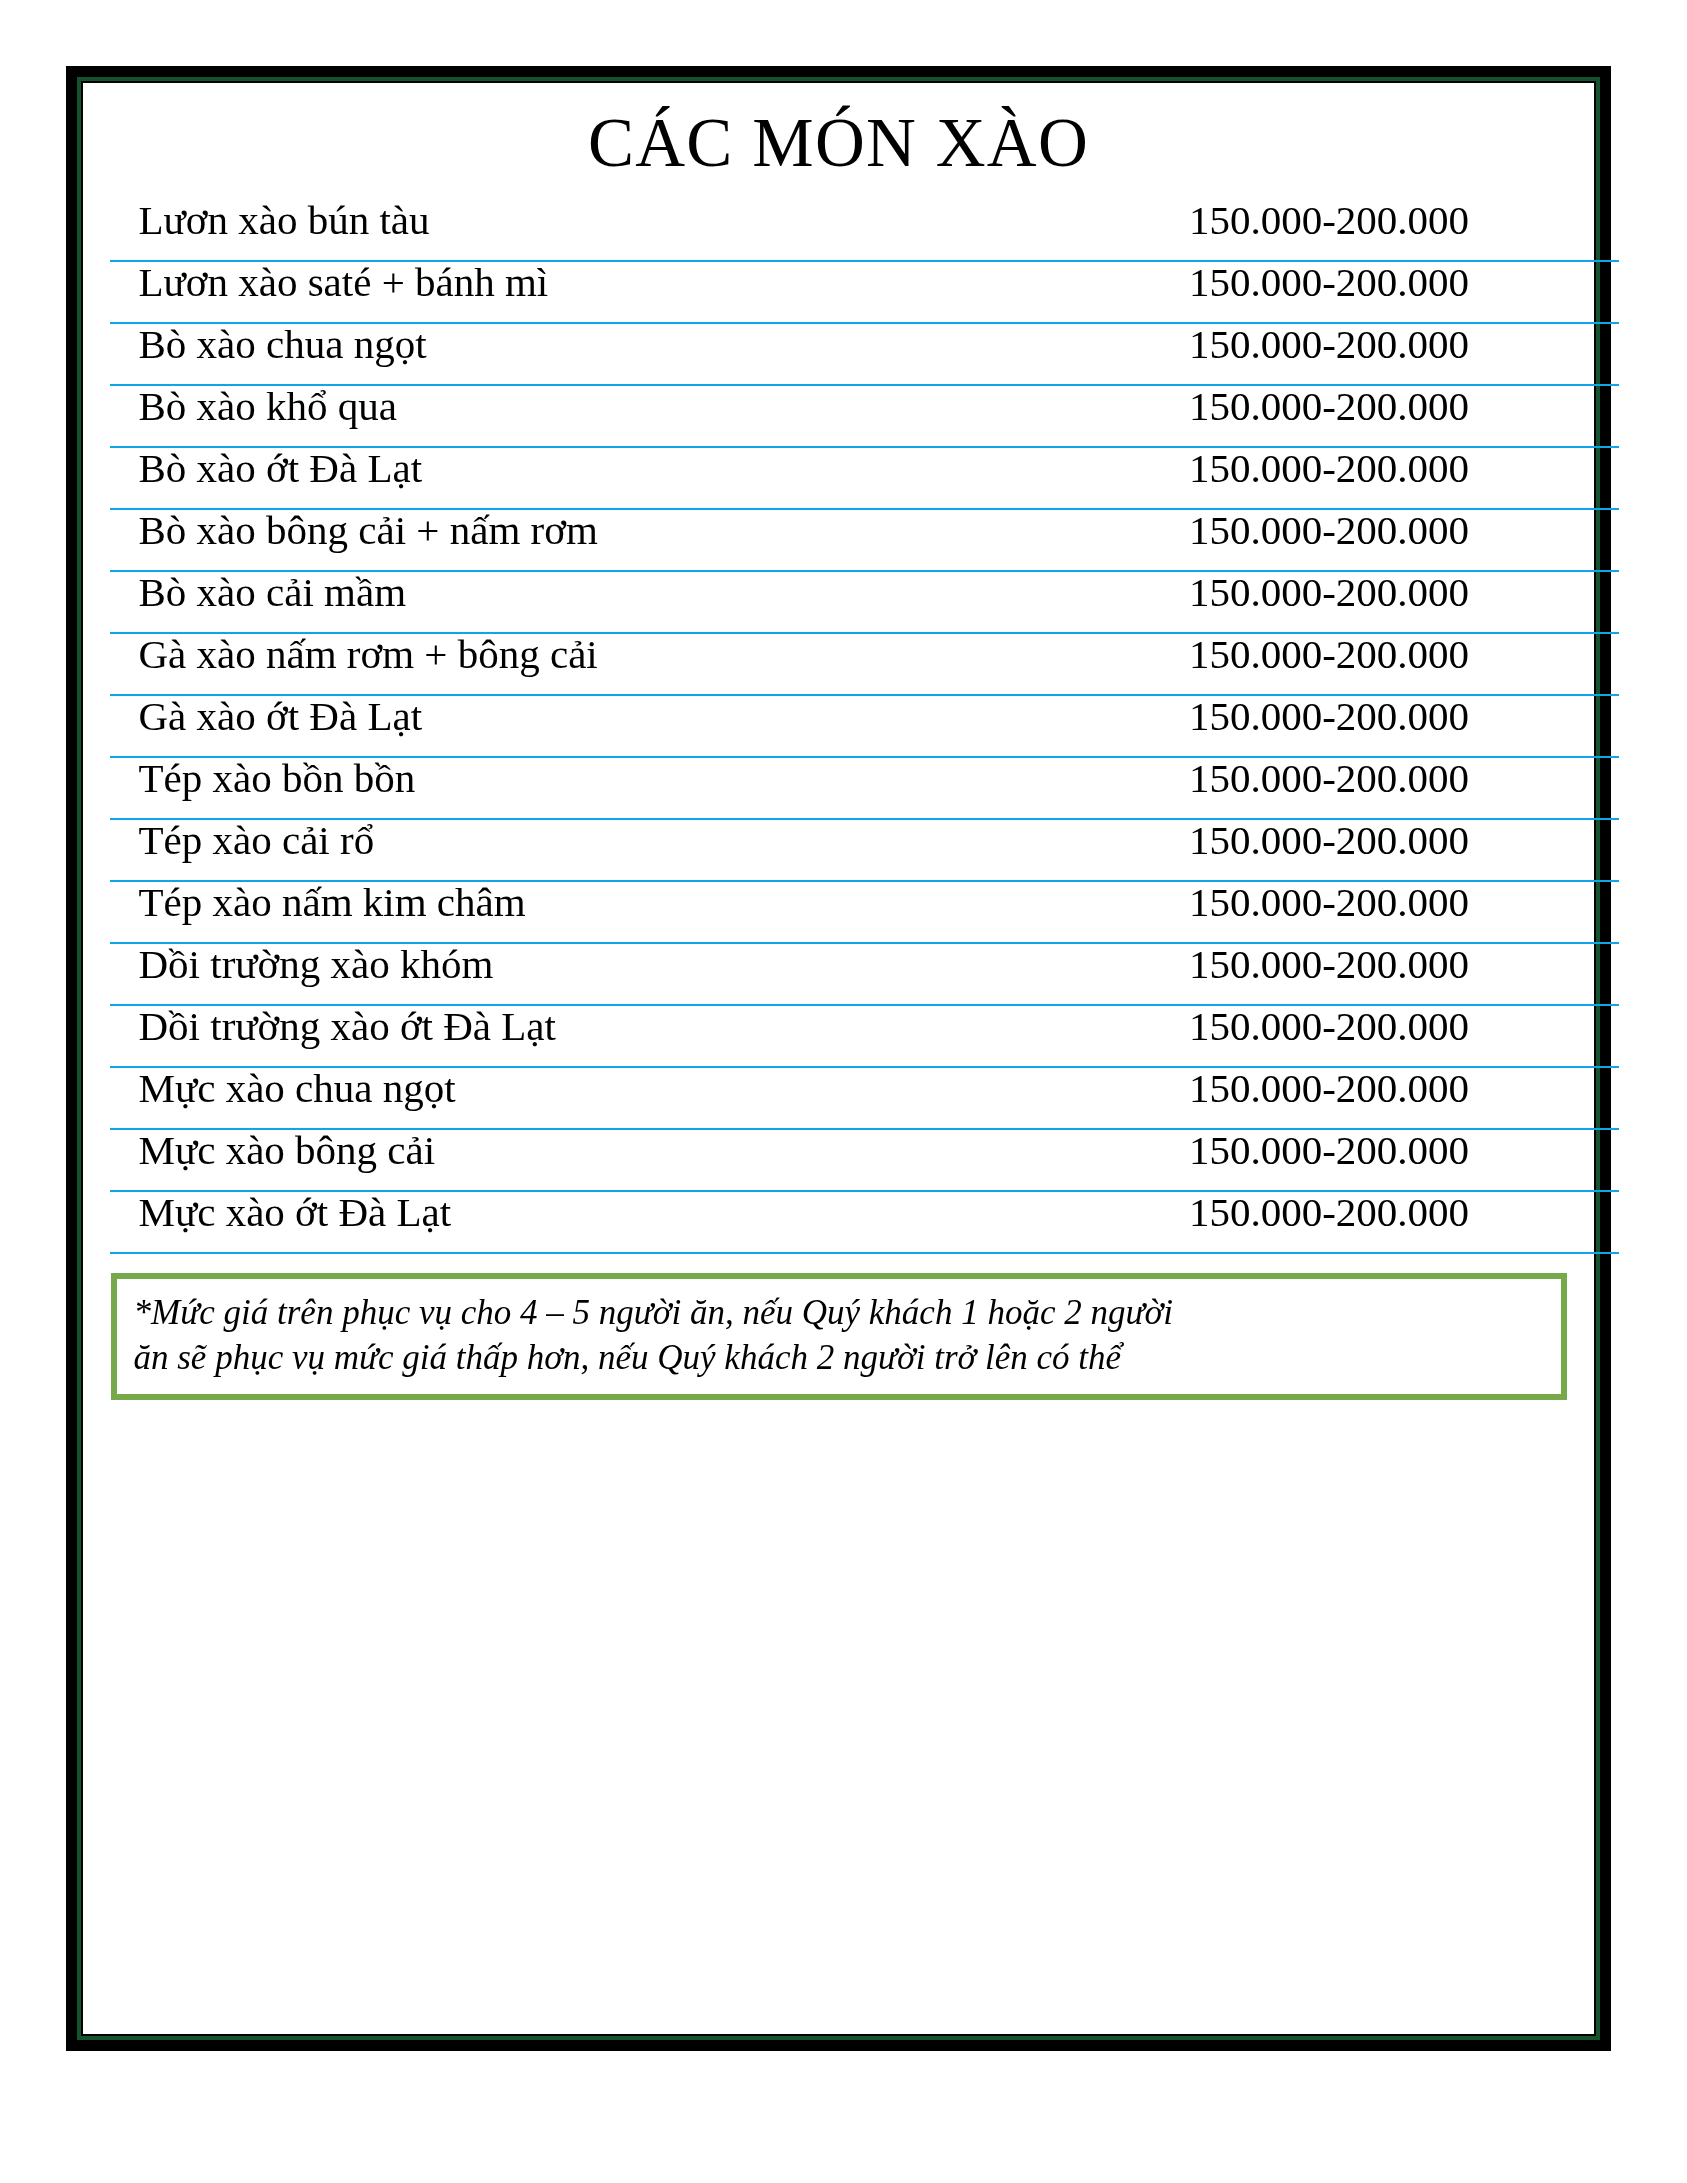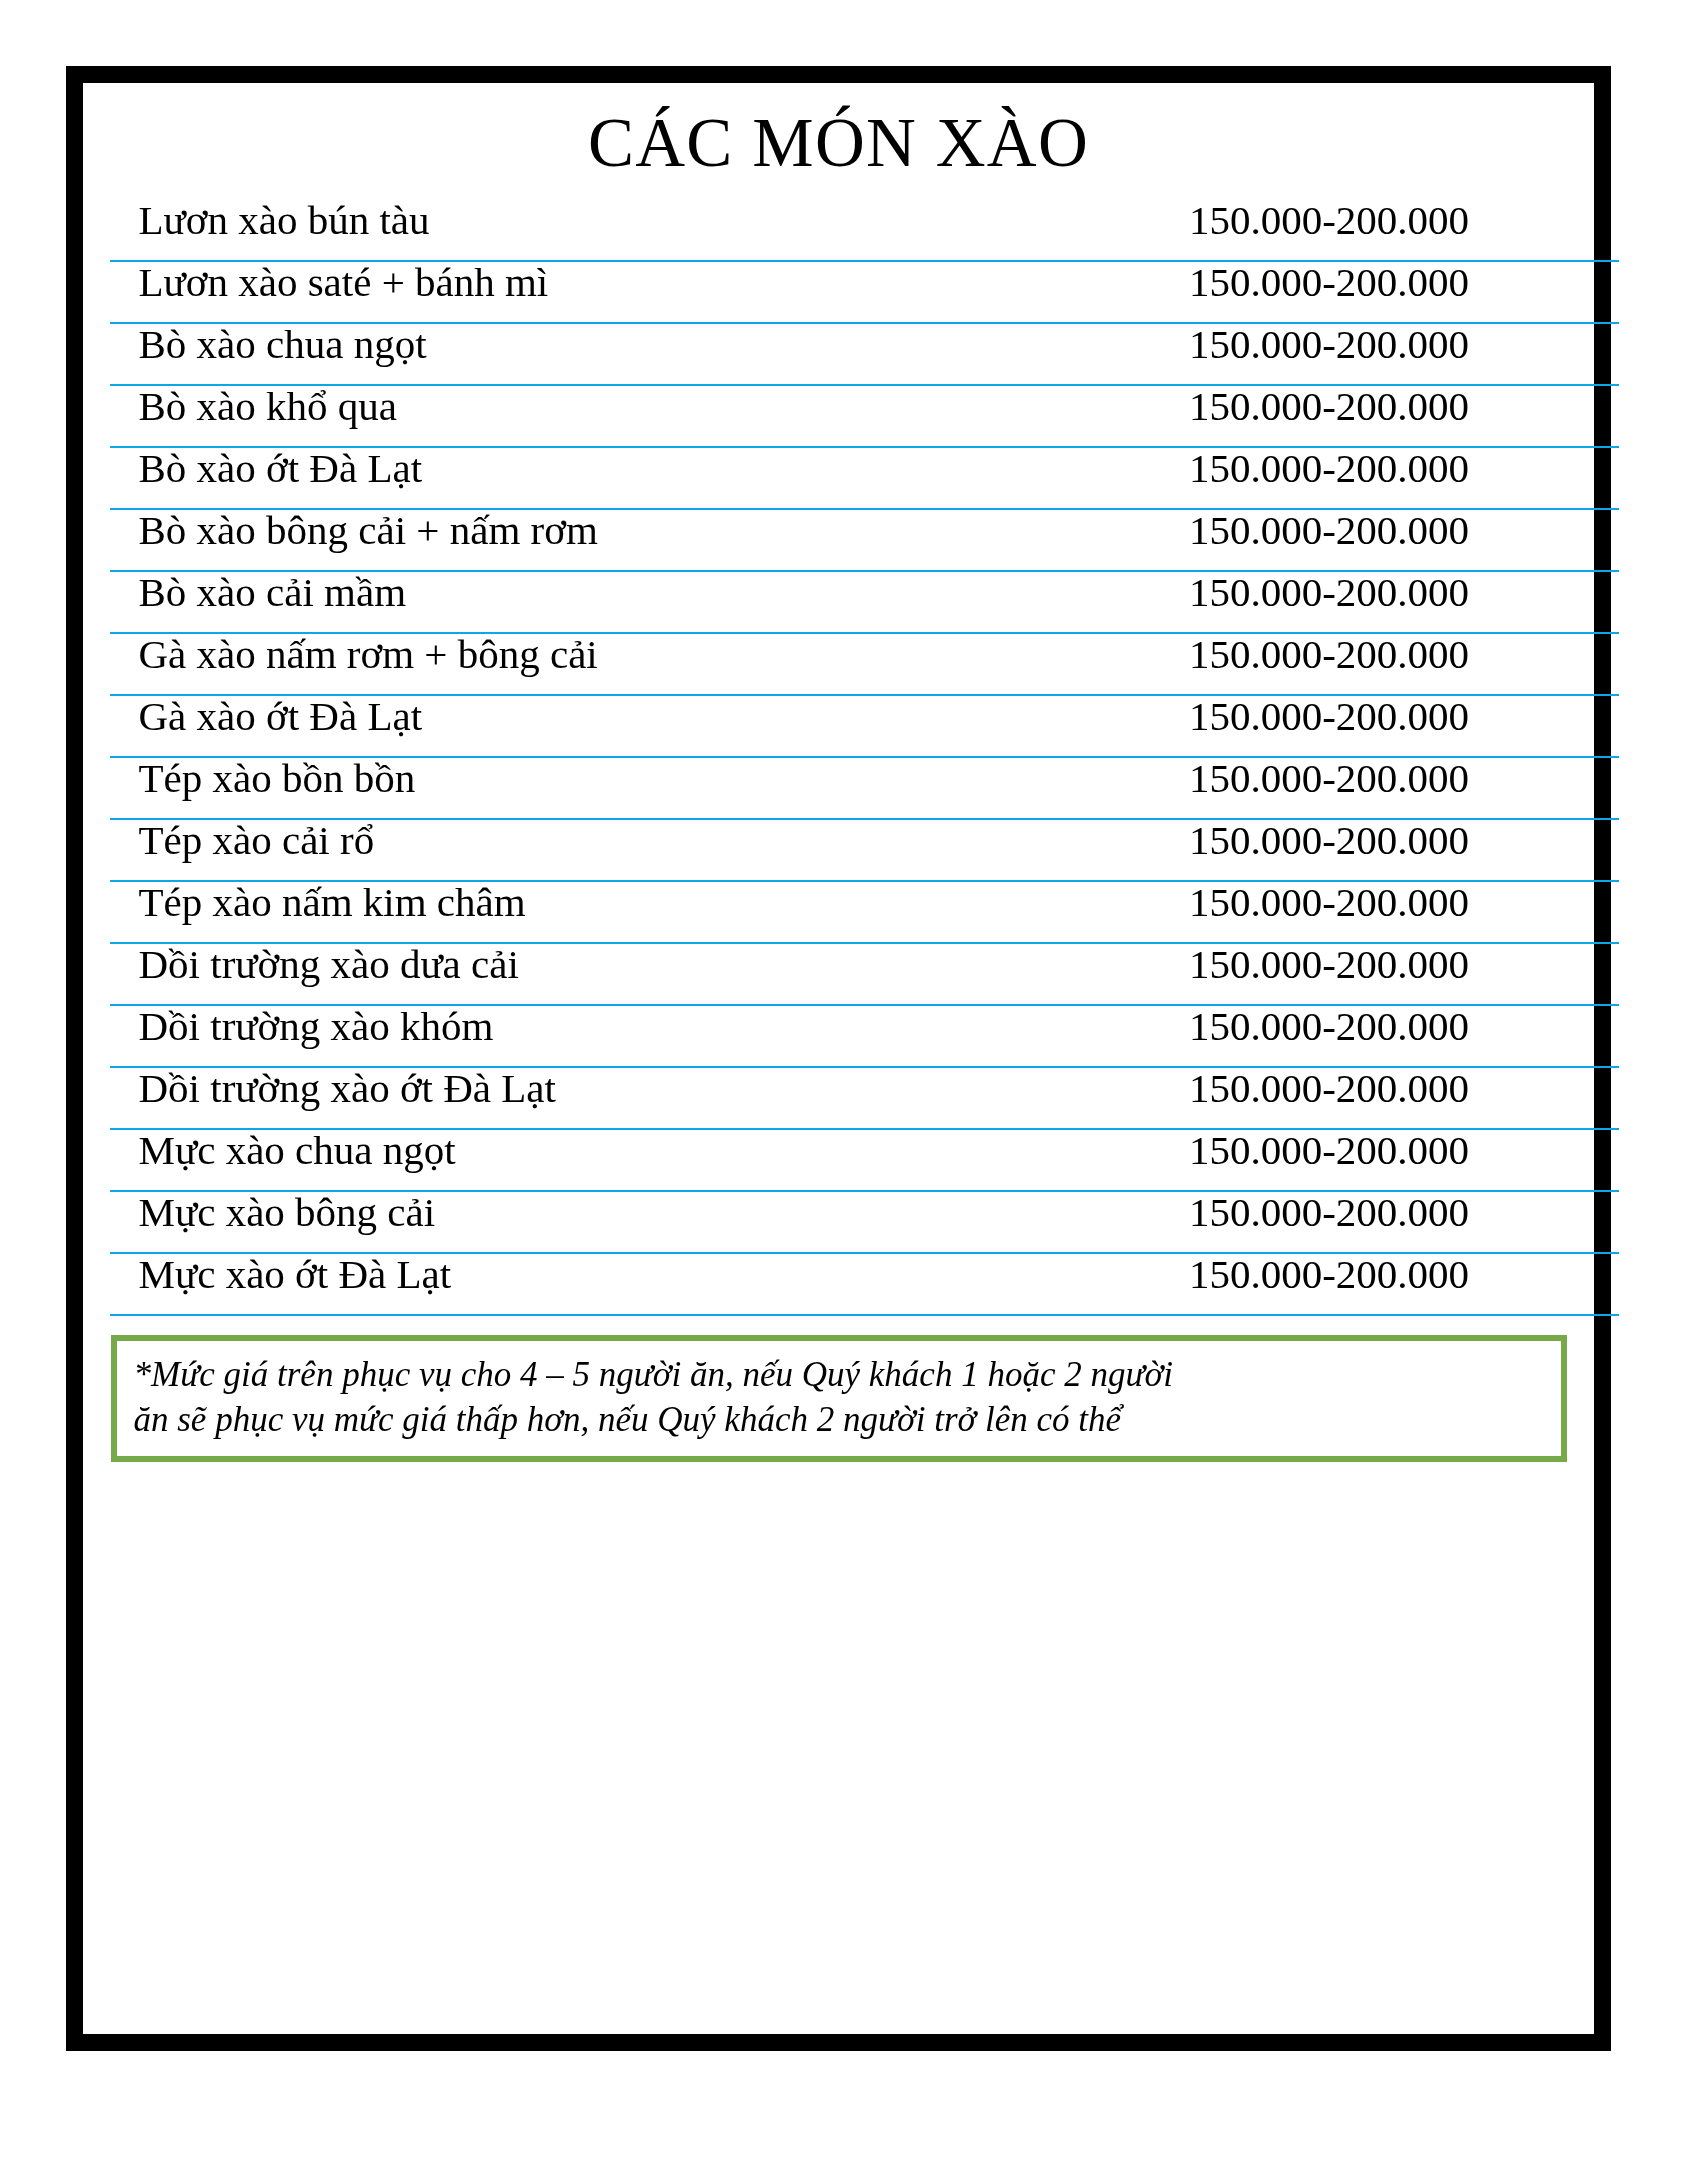--- a/index.html
+++ b/index.html
@@ -18,21 +18,21 @@
 
   
   .page-frame {
     position: absolute;
     left: 66px;
     top: 66px;
     width: 1545px;      
     height: 1985px;
     border: 11.2px solid #000000;
     box-sizing: border-box;
-    background: #000000;
+    background: #14532d;
   }
   .page-frame-inner {
     position: absolute;
     left: 4px;
     top: 4px;
     right: 4px;
     bottom: 4px;
     border: 2px solid #000000;
     box-sizing: border-box;
     background: #ffffff;
@@ -172,24 +172,20 @@
             </tr>
             <tr>
               <td class="dish">Tép xào cải rổ</td>
               <td class="price">150.000-200.000</td>
             </tr>
             <tr>
               <td class="dish">Tép xào nấm kim châm</td>
               <td class="price">150.000-200.000</td>
             </tr>
             <tr>
-              <td class="dish">Dồi trường xào dưa cải</td>
-              <td class="price">150.000-200.000</td>
-            </tr>
-            <tr>
               <td class="dish">Dồi trường xào khóm</td>
               <td class="price">150.000-200.000</td>
             </tr>
             <tr>
               <td class="dish">Dồi trường xào ớt Đà Lạt</td>
               <td class="price">150.000-200.000</td>
             </tr>
             <tr>
               <td class="dish">Mực xào chua ngọt</td>
               <td class="price">150.000-200.000</td>

